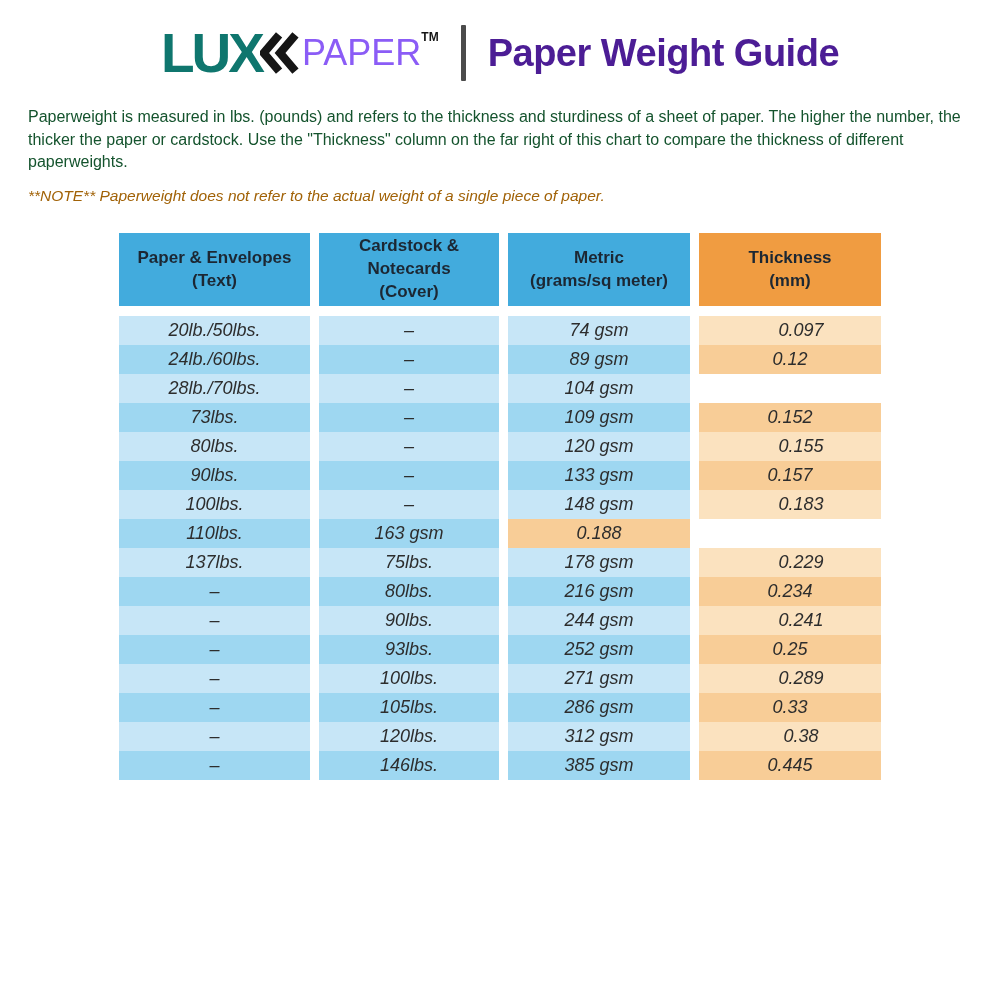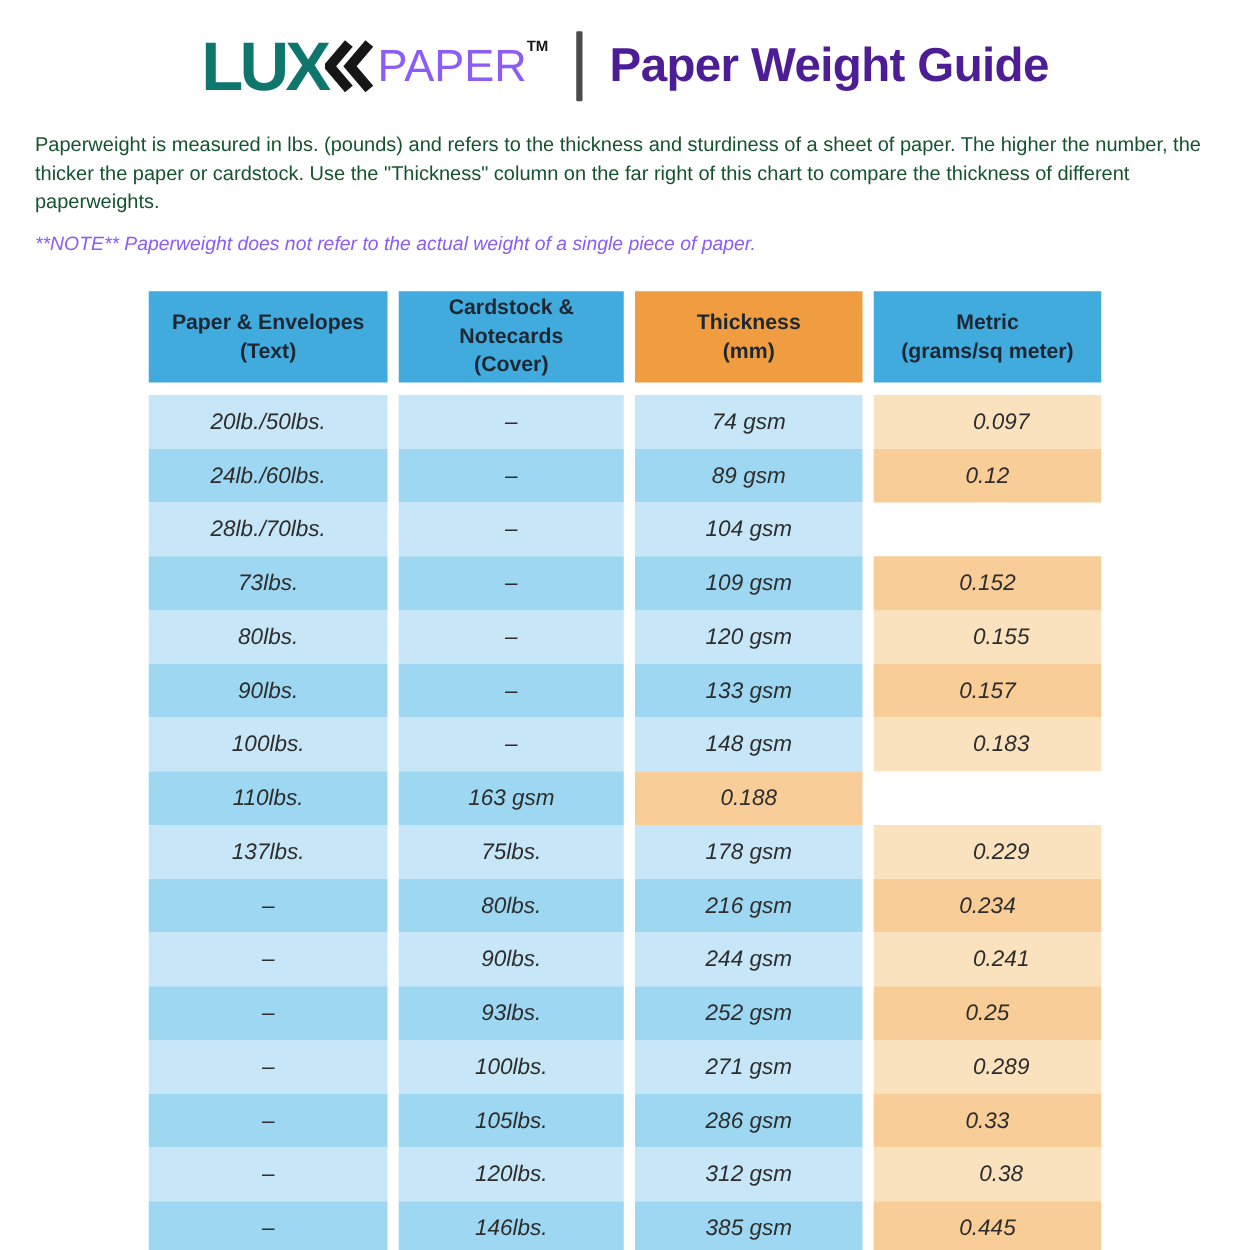--- a/index.html
+++ b/index.html
@@ -43,39 +43,39 @@
     margin:0;font-size:38px;font-weight:800;letter-spacing:-0.5px;
     color:#4c1d95;line-height:1;
   }
   
   .intro{
     margin:20px 26px 0 28px;
     font-size:16px;line-height:1.42;color:#14532d;
   }
   .note{
     margin:13px 26px 0 28px;
-    font-size:15.5px;font-style:italic;color:#8b5cf6;
+    font-size:15.5px;font-style:italic;color:#a16207;
   }
   
   .pw-table{margin:28px 0 0 119px;width:762px;}
   .grid-row{
     display:grid;
     grid-template-columns:190fr 179fr 181fr 181fr;
     column-gap:9px;
   }
   .thead{margin-bottom:10px;}
   .th{
     height:73px;display:flex;flex-direction:column;
     align-items:center;justify-content:center;
     font-size:17px;font-weight:700;line-height:1.35;
     color:var(--text-dark);text-align:center;
   }
   .th.blue{background:var(--header-blue);}
   .th.orange{background:var(--header-orange);}
-  .tr{height:43px;}
+  .tr{height:29px;}
   .td{
     display:flex;align-items:center;justify-content:center;
     font-size:18px;font-style:italic;color:#2d2d2d;
     text-align:center;
   }
   .td.blue.light{background:var(--row-blue-light);}
   .td.blue.dark{background:var(--row-blue-dark);}
   .td.orange.light{background:var(--row-orange-light);padding-left:22px;}
   .td.orange.dark{background:var(--row-orange-dark);}
 </style>
@@ -104,27 +104,27 @@
   <div class="pw-table">
     <div class="thead grid-row">
       <div class="th blue">
         <span>Paper &amp; Envelopes</span>
         <span>(Text)</span>
       </div>
       <div class="th blue">
         <span>Cardstock &amp; Notecards</span>
         <span>(Cover)</span>
       </div>
+      <div class="th blue">
+        <span>Metric</span>
+        <span>(grams/sq meter)</span>
+      </div>
       <div class="th orange">
         <span>Thickness</span>
         <span>(mm)</span>
-      </div>
-      <div class="th blue">
-        <span>Metric</span>
-        <span>(grams/sq meter)</span>
       </div>
     </div>
     <div class="tbody">
         <div class="tr grid-row">
           <div class="td blue light">20lb./50lbs.</div>
           <div class="td blue light">–</div>
           <div class="td blue light">74 gsm</div>
           <div class="td orange light">0.097</div>
         </div>
         <div class="tr grid-row">

